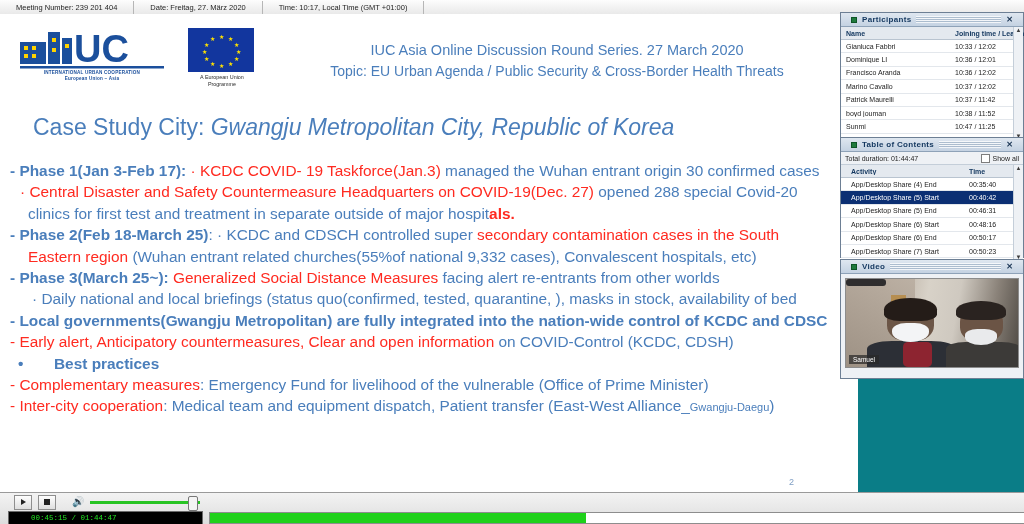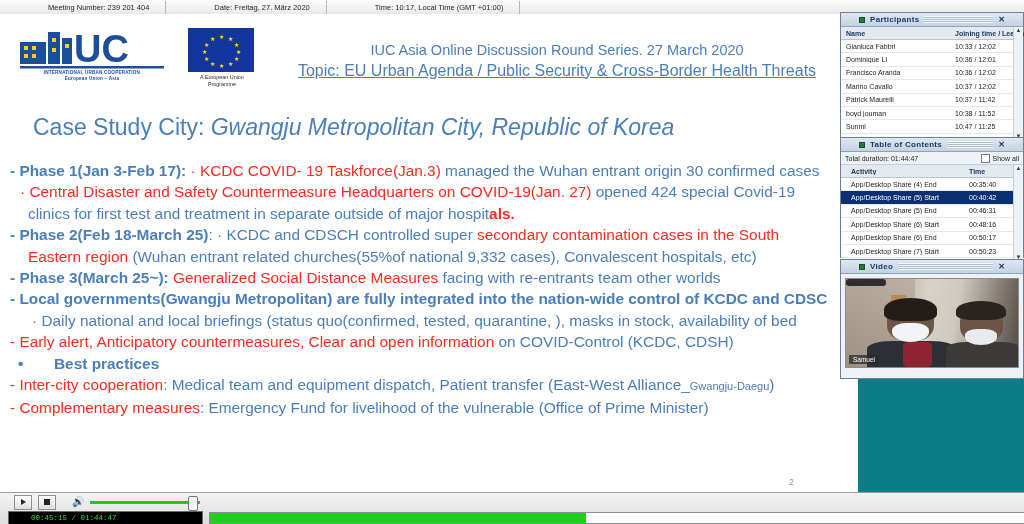--- a/index.html
+++ b/index.html
@@ -13,21 +13,21 @@
   
   #infobar{
     position:absolute;left:0;top:0;width:1024px;height:14px;
     background:linear-gradient(#fdfdfd,#e9e9e9);
     border-bottom:1px solid #9a9a9a;
     display:flex;align-items:center;
     font-size:7.5px;color:#242424;
   }
   .info-cell{
     padding:0 16px;height:13px;line-height:13px;
-    border-right:1px solid #b6b6b6;white-space:nowrap;margin-left:32px;
+    border-right:1px solid #b6b6b6;white-space:nowrap;
   }
 
   
   #slide{
     position:absolute;left:0;top:14px;width:858px;height:478px;
     background:#ffffff;overflow:hidden;
   }
   #slide-inner{position:absolute;left:0;top:0;width:858px;height:478px;}
 
   
@@ -48,21 +48,21 @@
     font-size:5.4px;color:#2b2b2b;
   }
   #eu-cap1{top:46px;} #eu-cap2{top:53px;}
 
   
   #hdr{
     position:absolute;left:262px;top:26px;width:590px;text-align:center;
     color:#4a7ebb;
   }
   #hdr-line1{font-size:14.5px;line-height:20px;}
-  #hdr-line2{font-size:16px;line-height:22px;text-decoration:underline;}
+  #hdr-line2{font-size:14px;line-height:22px;}
 
   
   #case-study{
     position:absolute;left:33px;top:100px;width:800px;
     font-size:23px;color:#4a7ebb;white-space:nowrap;
   }
   #case-study .ital{font-style:italic;}
 
   
   #body-block{
@@ -101,21 +101,21 @@
   .panel{
     position:absolute;left:0;width:184px;
     background:#eef1f5;
     border:1px solid #6d7f94;
     box-sizing:border-box;
   }
   .panel-head{
     height:13px;display:flex;align-items:center;
     background:linear-gradient(#dfe7f0,#c4d2e2);
     border-bottom:1px solid #8ea2b8;
-    padding:0 18px;font-size:8px;color:#12365e;font-weight:bold;
+    padding:0 10px;font-size:8px;color:#12365e;font-weight:bold;
   }
   .panel-dot{
     width:6px;height:6px;background:#1f7a3d;margin-right:5px;flex:none;
     border:1px solid #0d5527;box-sizing:border-box;
   }
   .panel-title{flex:none;letter-spacing:.3px;}
   .panel-grip{flex:1;margin:0 5px;height:7px;
     background:repeating-linear-gradient(#ffffff 0 1px,#9fb2c6 1px 2px);
     opacity:.75;}
   .panel-x{font-size:8px;color:#1a3554;font-weight:bold;cursor:pointer;}
@@ -273,54 +273,54 @@
     <span>Case Study City: </span><span class="ital">Gwangju Metropolitan City, Republic of Korea</span>
   </div>
 
   <div id="body-block">
 
     <div class="bl">
       <span class="b blue">- Phase 1(Jan 3-Feb 17): </span><span class="red">· KCDC COVID- 19 Taskforce(Jan.3)</span><span class="blue"> managed the Wuhan entrant origin 30 confirmed cases</span>
     </div>
 
     <div class="bl ind1">
-      <span class="red">· Central Disaster and Safety Countermeasure Headquarters on COVID-19(Jan. 27)</span><span class="blue"> opened 424 special Covid-19</span>
+      <span class="red">· Central Disaster and Safety Countermeasure Headquarters on COVID-19(Dec. 27)</span><span class="blue"> opened 288 special Covid-20</span>
     </div>
 
     <div class="bl ind2">
       <span class="blue">clinics for first test and treatment in separate outside of major hospit</span><span class="b red">als.</span>
     </div>
 
     <div class="bl">
       <span class="b blue">- Phase 2(Feb 18-March 25)</span><span class="blue">: · KCDC and CDSCH controlled </span><span class="blue">super </span><span class="red">secondary contamination cases in the South</span>
     </div>
 
     <div class="bl ind2">
       <span class="red">Eastern region </span><span class="blue">(Wuhan entrant related churches(55%of national 9,332 cases), Convalescent hospitals, etc)</span>
     </div>
 
     <div class="bl">
-      <span class="b blue">- Phase 3(March 25~): </span><span class="red">Generalized Social Distance Measures</span><span class="blue"> facing with re-entrants team other worlds</span>
-    </div>
-
+      <span class="b blue">- Phase 3(March 25~): </span><span class="red">Generalized Social Distance Measures</span><span class="blue"> facing alert re-entrants from other worlds</span>
+    </div>
+
+    <div class="bl ind3">· Daily national and local briefings (status quo(confirmed, tested, quarantine, ), masks in stock, availability of bed</div>
     <div class="bl b">- Local governments(Gwangju Metropolitan) are fully integrated into the nation-wide control of KCDC and CDSC</div>
-    <div class="bl ind3">· Daily national and local briefings (status quo(confirmed, tested, quarantine, ), masks in stock, availability of bed</div>
 
     <div class="bl">
       <span class="red">- Early alert, Anticipatory countermeasures, Clear and open information</span><span class="blue"> on COVID-Control (KCDC, CDSH)</span>
     </div>
 
     <div class="bl" id="best-practices-row">
       <span class="bullet">•</span><span>Best practices</span>
     </div>
     <div class="bl">
+      <span class="red">- Complementary measures</span><span class="blue">: Emergency Fund for livelihood of the vulnerable (Office of Prime Minister)</span>
+    </div>
+    <div class="bl">
       <span class="red">- Inter-city cooperation</span><span class="blue">: Medical team and equipment dispatch, Patient transfer (East-West Alliance_</span><span class="blue sm">Gwangju-Daegu</span><span class="blue">)</span>
-    </div>
-    <div class="bl">
-      <span class="red">- Complementary measures</span><span class="blue">: Emergency Fund for livelihood of the vulnerable (Office of Prime Minister)</span>
     </div>
   </div>
 
   <div id="page-num">2</div>
  </div>
 </div>
 
 <div id="panels">
 
   <div class="panel" id="participants-panel" style="top:6px;height:126px;">

